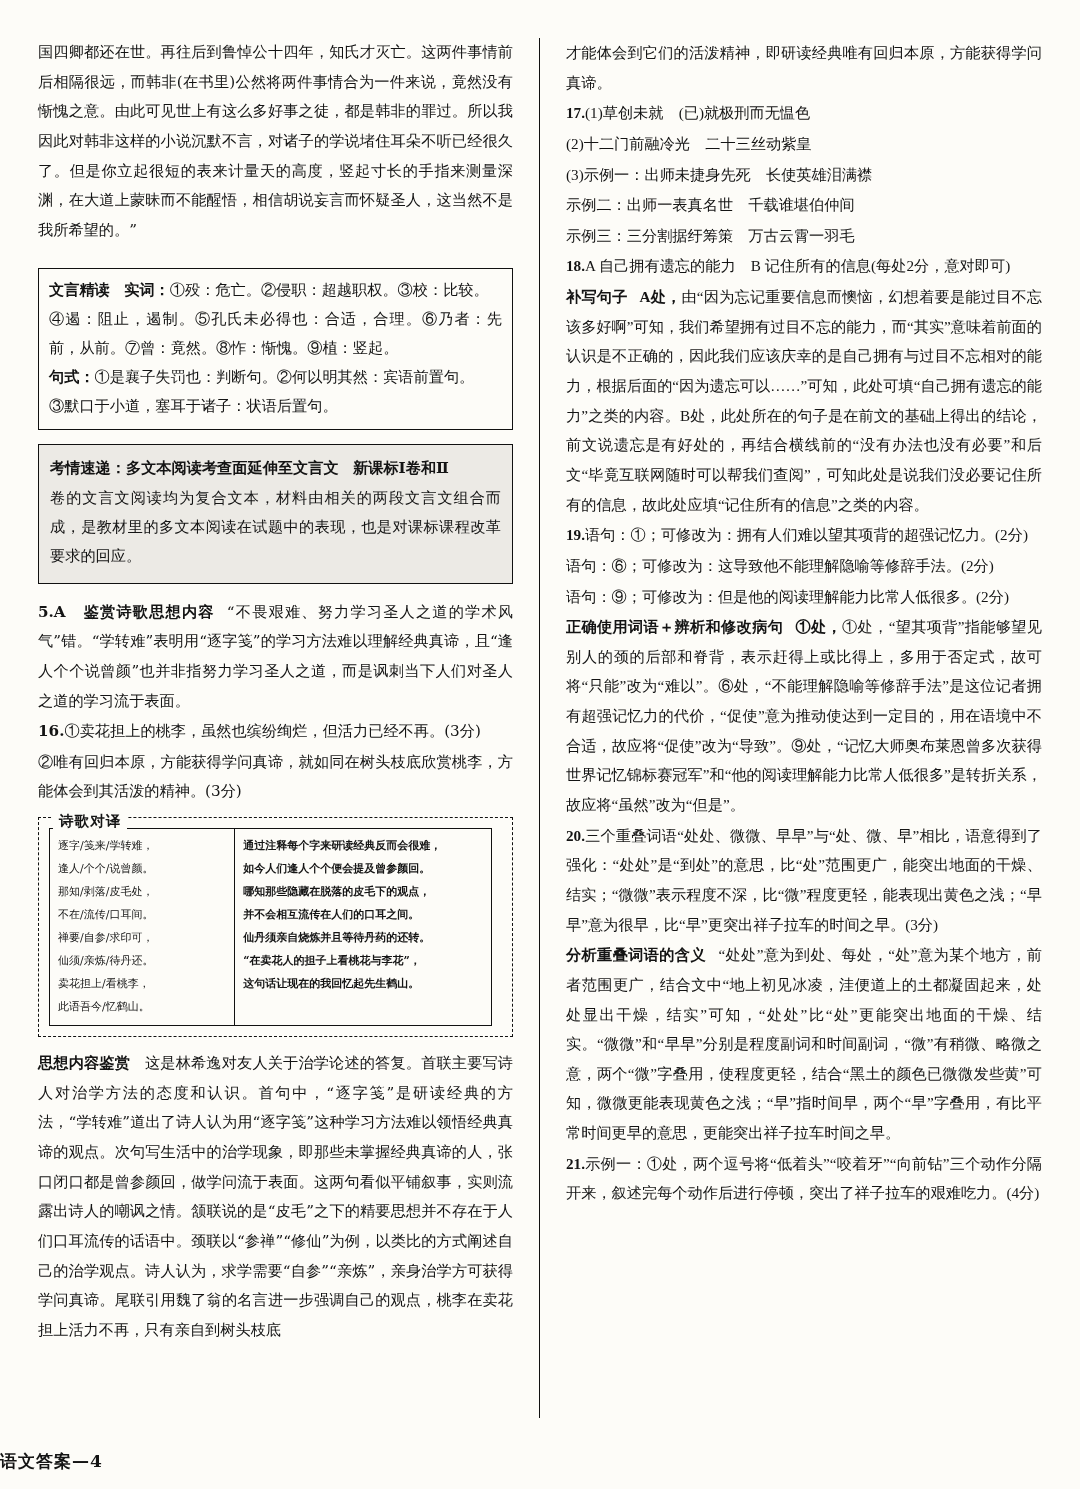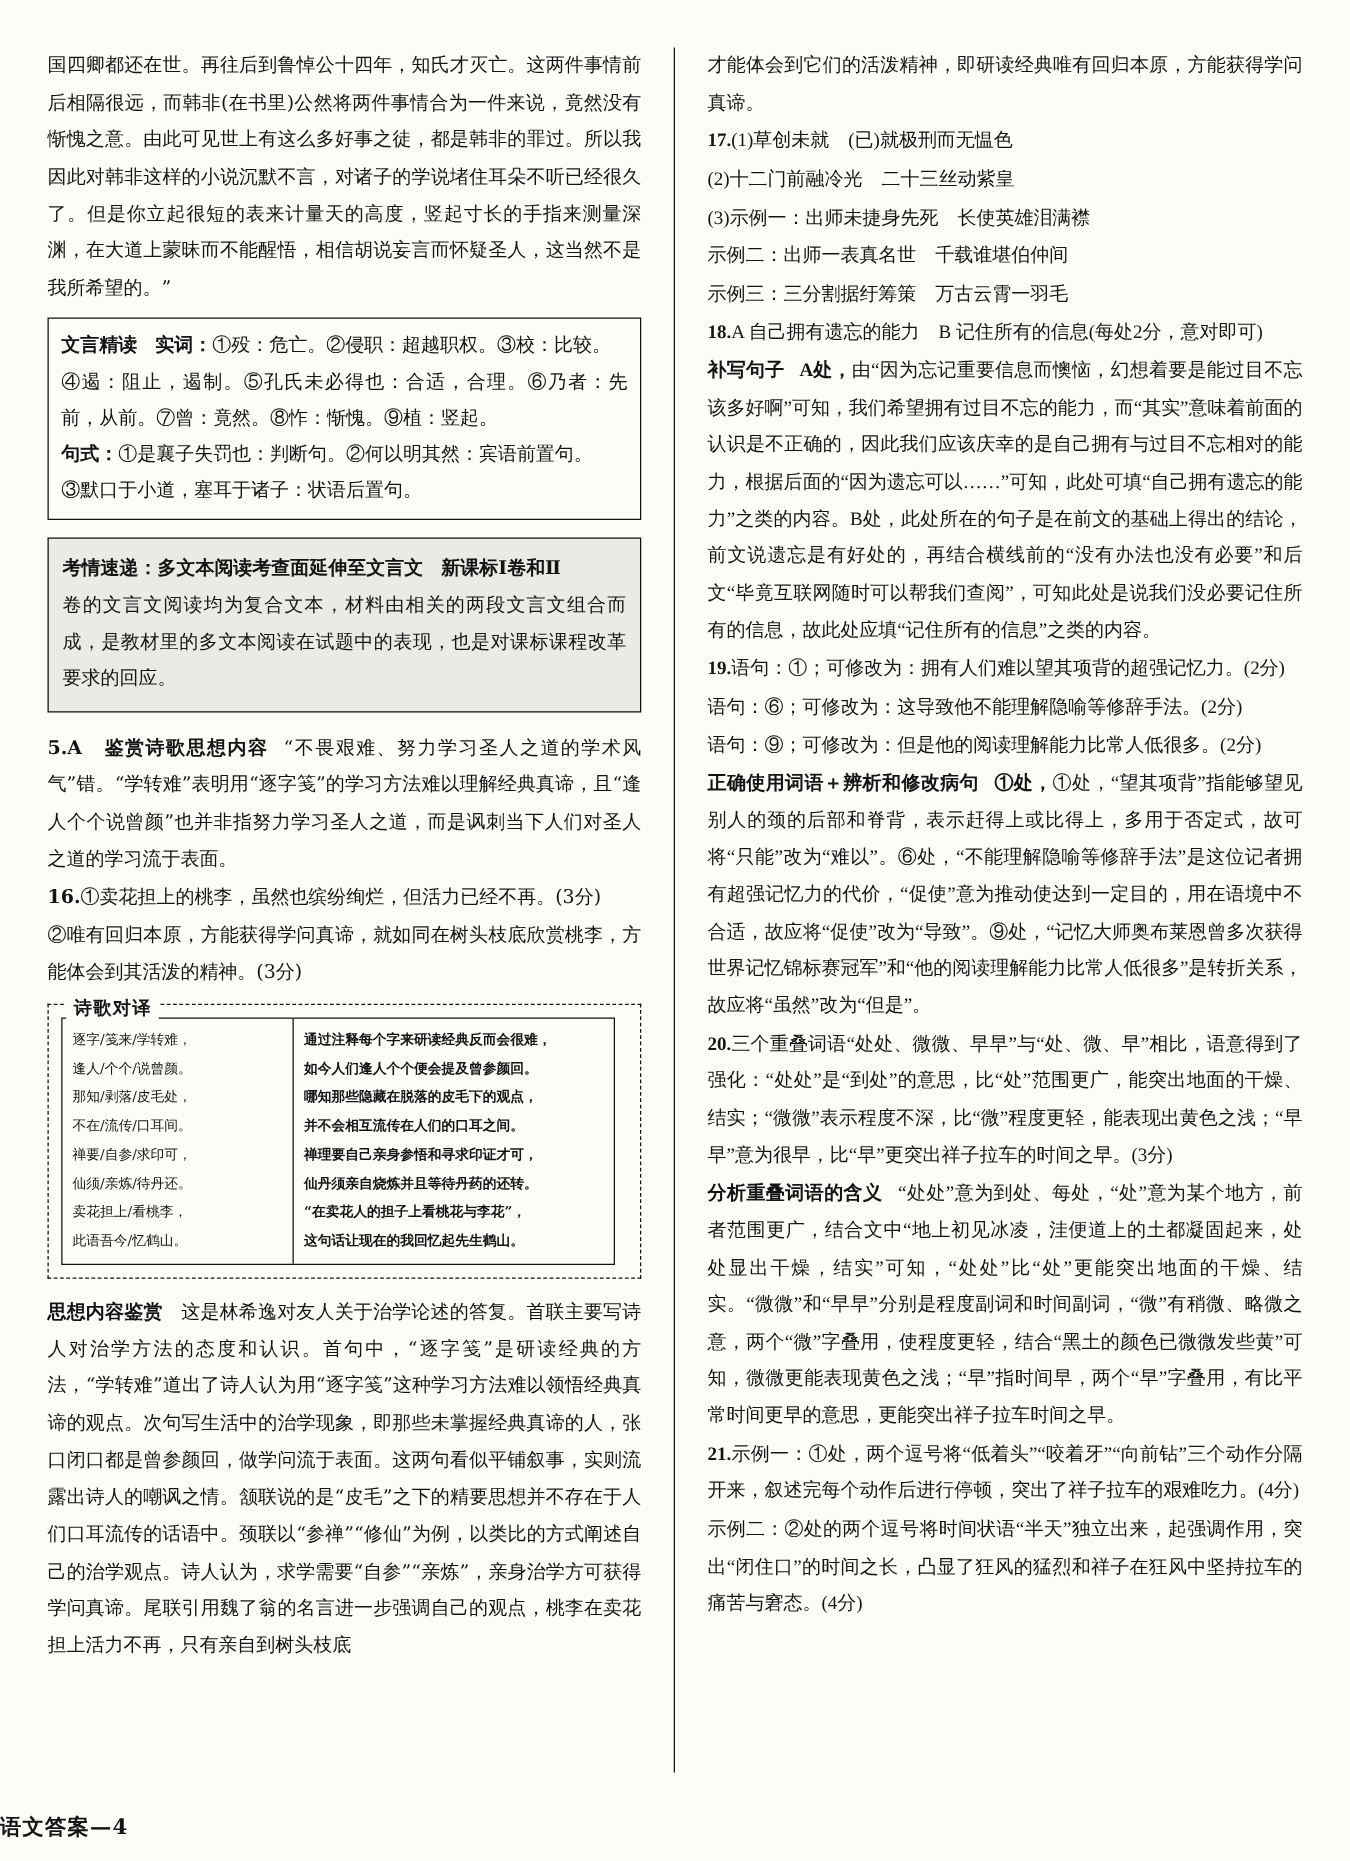--- a/index.html
+++ b/index.html
@@ -31,21 +31,21 @@
   }
   .col.left{border-right:1px solid #111;padding-left:4px;padding-right:26px;}
   .col.right{padding-left:26px;padding-right:4px;font-family:Liberation Serif, serif;}
   p{margin:0 0 1px 0;}
   .b{font-weight:bold;}
   .num{font-weight:bold;}
   
   .box{
     border:1.3px solid #111;
     padding:7px 10px 8px 10px;
-    margin:9px 0 12px 0;
+    margin:23px 0 12px 0;
     line-height:1.9;
     box-sizing:border-box;
   }
   .box p{margin:0;}
   .shade{
     background:#eceae5;
     border:1.3px solid #111;
     padding:9px 11px 10px 11px;
     margin:14px 0 14px 0;
     line-height:1.92;
@@ -142,21 +142,20 @@
             <p>禅要/自参/求印可，</p>
             <p>仙须/亲炼/待丹还。</p>
             <p>卖花担上/看桃李，</p>
             <p>此语吾今/忆鹤山。</p>
           </div>
           <div class="pcol b">
             <p>通过注释每个字来研读经典反而会很难，</p>
             <p>如今人们逢人个个便会提及曾参颜回。</p>
             <p>哪知那些隐藏在脱落的皮毛下的观点，</p>
             <p>并不会相互流传在人们的口耳之间。</p>
-            <p>禅理要自己亲身参悟和寻求印证才可，</p>
             <p>仙丹须亲自烧炼并且等待丹药的还转。</p>
             <p>“在卖花人的担子上看桃花与李花”，</p>
             <p>这句话让现在的我回忆起先生鹤山。</p>
           </div>
         </div>
       </div>
 
       <p>
         <span class="b">思想内容鉴赏</span>
         &nbsp;&nbsp;<span>这是林希逸对友人关于治学论述的答复。首联主要写诗人对治学方法的态度和认识。首句中，“逐字笺”是研读经典的方法，“学转难”道出了诗人认为用“逐字笺”这种学习方法难以领悟经典真谛的观点。次句写生活中的治学现象，即那些未掌握经典真谛的人，张口闭口都是曾参颜回，做学问流于表面。这两句看似平铺叙事，实则流露出诗人的嘲讽之情。颔联说的是“皮毛”之下的精要思想并不存在于人们口耳流传的话语中。颈联以“参禅”“修仙”为例，以类比的方式阐述自己的治学观点。诗人认为，求学需要“自参”“亲炼”，亲身治学方可获得学问真谛。尾联引用魏了翁的名言进一步强调自己的观点，桃李在卖花担上活力不再，只有亲自到树头枝底</span>
@@ -198,19 +197,18 @@
         <span class="num">20.</span><span>三个重叠词语“处处、微微、早早”与“处、微、早”相比，语意得到了强化：“处处”是“到处”的意思，比“处”范围更广，能突出地面的干燥、结实；“微微”表示程度不深，比“微”程度更轻，能表现出黄色之浅；“早早”意为很早，比“早”更突出祥子拉车的时间之早。(3分)</span>
       </p>
       <p>
         <span class="b">分析重叠词语的含义</span>
         &nbsp;&nbsp;<span>“处处”意为到处、每处，“处”意为某个地方，前者范围更广，结合文中“地上初见冰凌，洼便道上的土都凝固起来，处处显出干燥，结实”可知，“处处”比“处”更能突出地面的干燥、结实。“微微”和“早早”分别是程度副词和时间副词，“微”有稍微、略微之意，两个“微”字叠用，使程度更轻，结合“黑土的颜色已微微发些黄”可知，微微更能表现黄色之浅；“早”指时间早，两个“早”字叠用，有比平常时间更早的意思，更能突出祥子拉车时间之早。</span>
       </p>
 
       <p>
         <span class="num">21.</span><span>示例一：①处，两个逗号将“低着头”“咬着牙”“向前钻”三个动作分隔开来，叙述完每个动作后进行停顿，突出了祥子拉车的艰难吃力。(4分)</span>
       </p>
-      <p>示例二：②处的两个逗号将时间状语“半天”独立出来，起强调作用，突出“闭住口”的时间之长，凸显了狂风的猛烈和祥子在狂风中坚持拉车的痛苦与窘态。(4分)</p>
 
     </div>
   </div>
 
   <div class="footer">语文答案—4</div>
 </div>
 
 </body></html>

